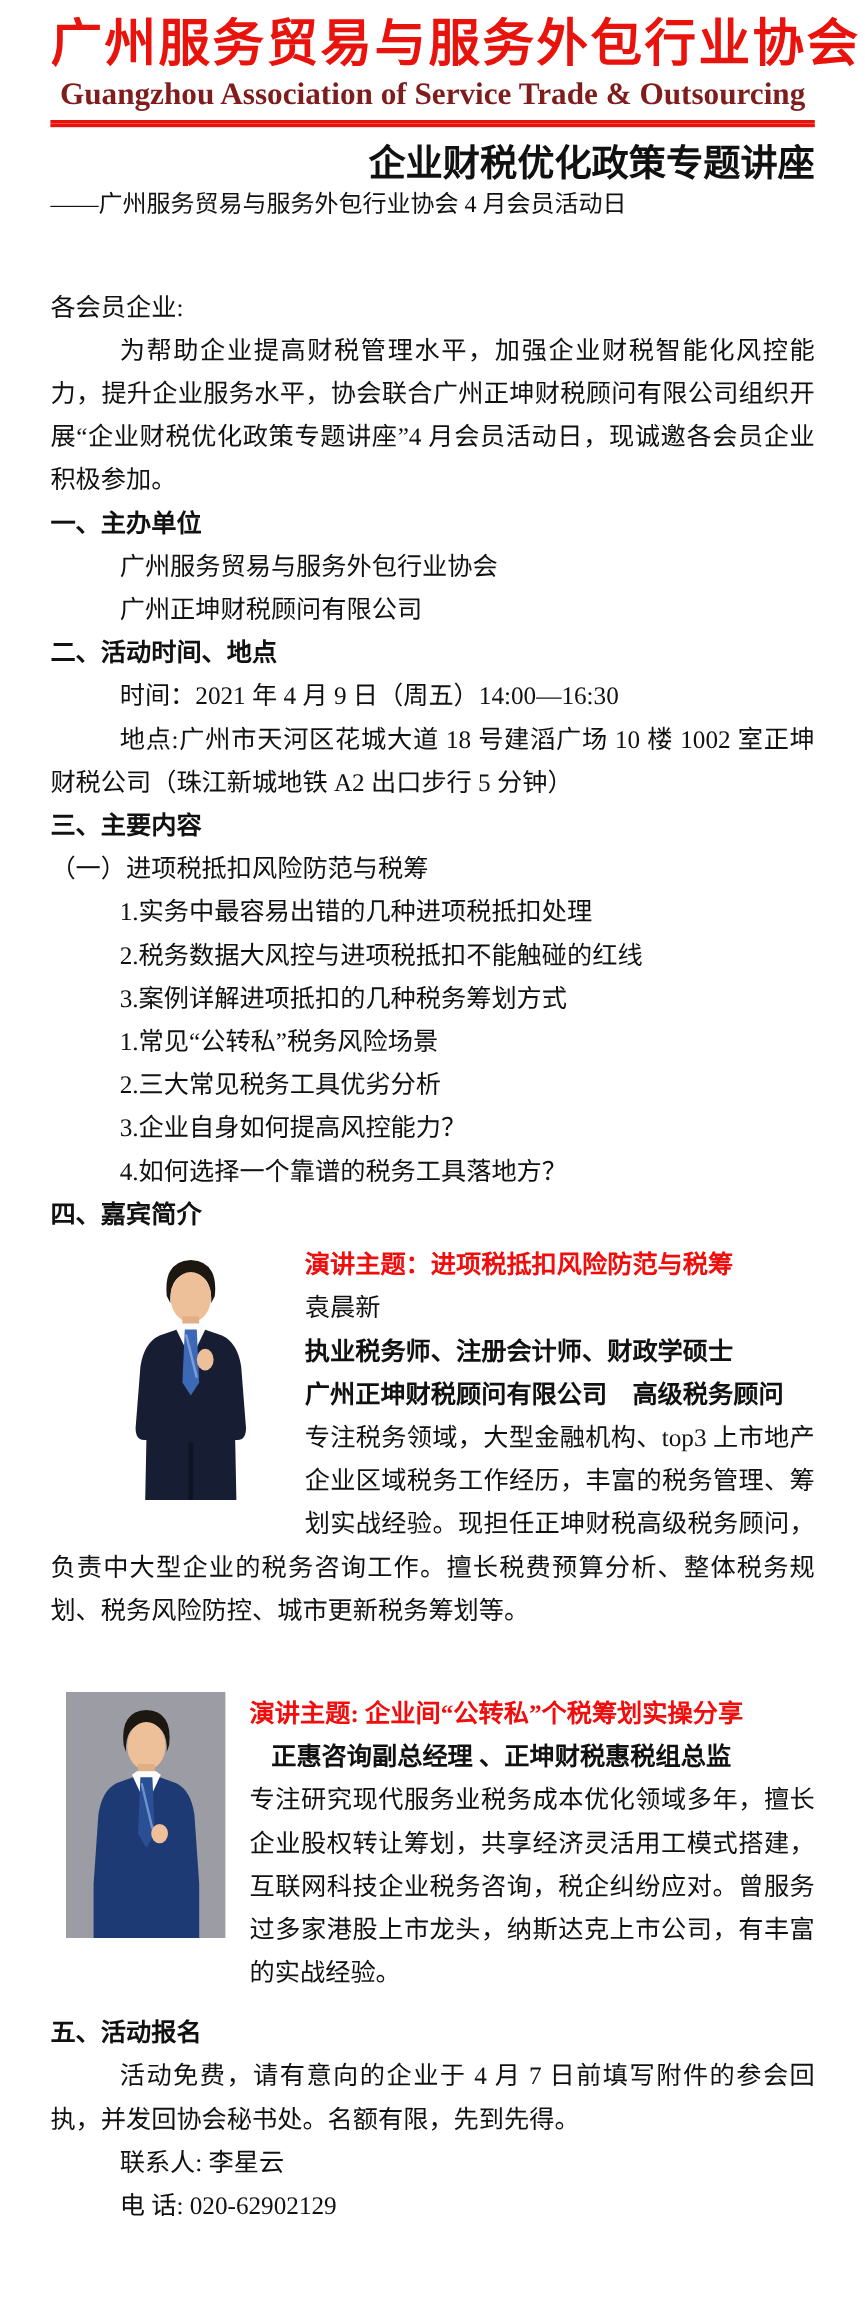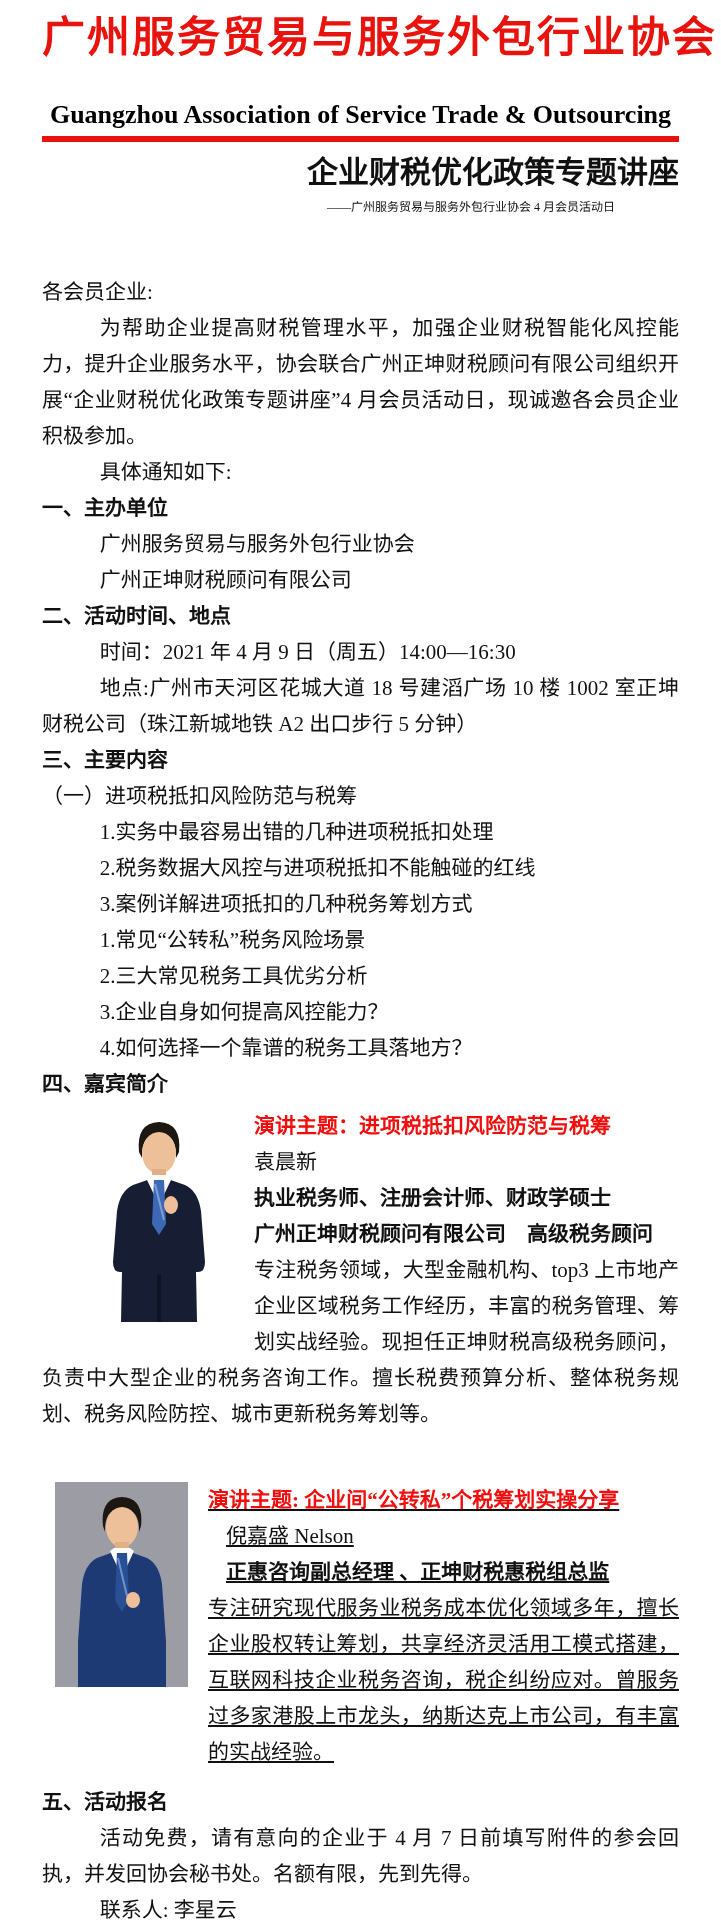--- a/index.html
+++ b/index.html
@@ -17,46 +17,44 @@
   .letterhead { text-align: center; }
   .org-cn {
     color: #e8130c;
     font-size: 43px;
     line-height: 52px;
     font-weight: bold;
     letter-spacing: 2px;
     white-space: nowrap;
   }
   .org-en {
-    color: #000000;
+    color: #7f1d1d;
     font-size: 26px;
     line-height: 30px;
     font-weight: bold;
     white-space: nowrap;
-    margin-top: 36px;
   }
   .double-rule {
     margin-top: 6px;
     height: 2px;
     border-top: 3px solid #e8130c;
     border-bottom: 3px solid #e8130c;
   }
   
   .doc-title {
     margin-top: 10px;
     text-align: right;
     font-size: 31px;
     line-height: 42px;
     font-weight: 600;
     color: #111;
   }
   .doc-subtitle {
-    text-align: right;
     padding-right: 64px;
-    font-size: 12px;
+    font-size: 20px;
     line-height: 26px;
     color: #111;
   }
   
   .doc-body {
     margin-top: 54px;
     font-size: 21px;
     line-height: 36px;
     color: #111;
     text-align: justify;
@@ -71,21 +69,20 @@
   .speaker-1 { margin-top: 6px; overflow: visible; }
   .speaker-1 .photo-wrap {
     float: left;
     margin: 4px 10px 2px 30px;
   }
   .speaker-1 .topic { font-weight: bold; }
   .speaker-2 {
     margin-top: 50px;
     display: flex;
     align-items: flex-start;
-    text-decoration: underline;
   }
   .speaker-2 .photo-wrap { flex: 0 0 auto; margin-left: 13px; }
   .speaker-2 .bio-col { margin-left: 20px; flex: 1 1 auto; }
   .speaker-2 .topic { font-weight: bold; }
   .speaker-2 .name-line, .speaker-2 .title-line { padding-left: 18px; }
   .clear { clear: both; }
   .after-speakers { margin-top: 14px; }
   svg { display: block; }
 </style>
 </head>
@@ -99,21 +96,20 @@
     <div class="double-rule"></div>
   </div>
 
   <div class="doc-title">企业财税优化政策专题讲座</div>
   <div class="doc-subtitle">——广州服务贸易与服务外包行业协会 4 月会员活动日</div>
 
   <div class="doc-body">
 
     <p>各会员企业:</p>
     <p class="para-indent">为帮助企业提高财税管理水平，加强企业财税智能化风控能力，提升企业服务水平，协会联合广州正坤财税顾问有限公司组织开展“企业财税优化政策专题讲座”4 月会员活动日，现诚邀各会员企业积极参加。</p>
-    <p class="line-indent">具体通知如下:</p>
 
     <p class="sec-heading">一、主办单位</p>
     <p class="line-indent">广州服务贸易与服务外包行业协会</p>
     <p class="line-indent">广州正坤财税顾问有限公司</p>
 
     <p class="sec-heading">二、活动时间、地点</p>
     <p class="line-indent">时间：2021 年 4 月 9 日（周五）14:00—16:30</p>
     <p class="para-indent">地点:广州市天河区花城大道 18 号建滔广场 10 楼 1002 室正坤财税公司（珠江新城地铁 A2 出口步行 5 分钟）</p>
 
     <p class="sec-heading">三、主要内容</p>
@@ -160,21 +156,20 @@
           <rect x="60" y="60" width="14" height="10" fill="#e2ae85"></rect>
           <path d="M67 67 L42 76 Q30 82 27 102 L23 160 L23 205 L111 205 L111 160 L107 102 Q104 82 92 76 Z" fill="#1d3a74"></path>
           <polygon points="55,69 67,95 79,69 75,66 59,66" fill="#fcfcfc"></polygon>
           <polygon points="62,71 72,71 74,118 67,130 60,118" fill="#2a4f94"></polygon>
           <line x1="63" y1="76" x2="72" y2="114" stroke="#6e93cc" stroke-width="2"></line>
           <ellipse cx="78" cy="118" rx="7" ry="8" fill="#eec09a"></ellipse>
         </svg>
       </div>
       <div class="bio-col">
         <p class="topic red">演讲主题: 企业间“公转私”个税筹划实操分享</p>
-        <p class="name-line">倪嘉盛 Nelson</p>
         <p class="title-line bold">正惠咨询副总经理 、正坤财税惠税组总监</p>
         <p>专注研究现代服务业税务成本优化领域多年，擅长企业股权转让筹划，共享经济灵活用工模式搭建，互联网科技企业税务咨询，税企纠纷应对。曾服务过多家港股上市龙头，纳斯达克上市公司，有丰富的实战经验。</p>
       </div>
     </div>
 
     <div class="after-speakers">
       <p class="sec-heading">五、活动报名</p>
       <p class="para-indent">活动免费，请有意向的企业于 4 月 7 日前填写附件的参会回执，并发回协会秘书处。名额有限，先到先得。</p>
       <p class="line-indent">联系人: 李星云</p>
       <p class="line-indent">电 话: 020-62902129</p>

